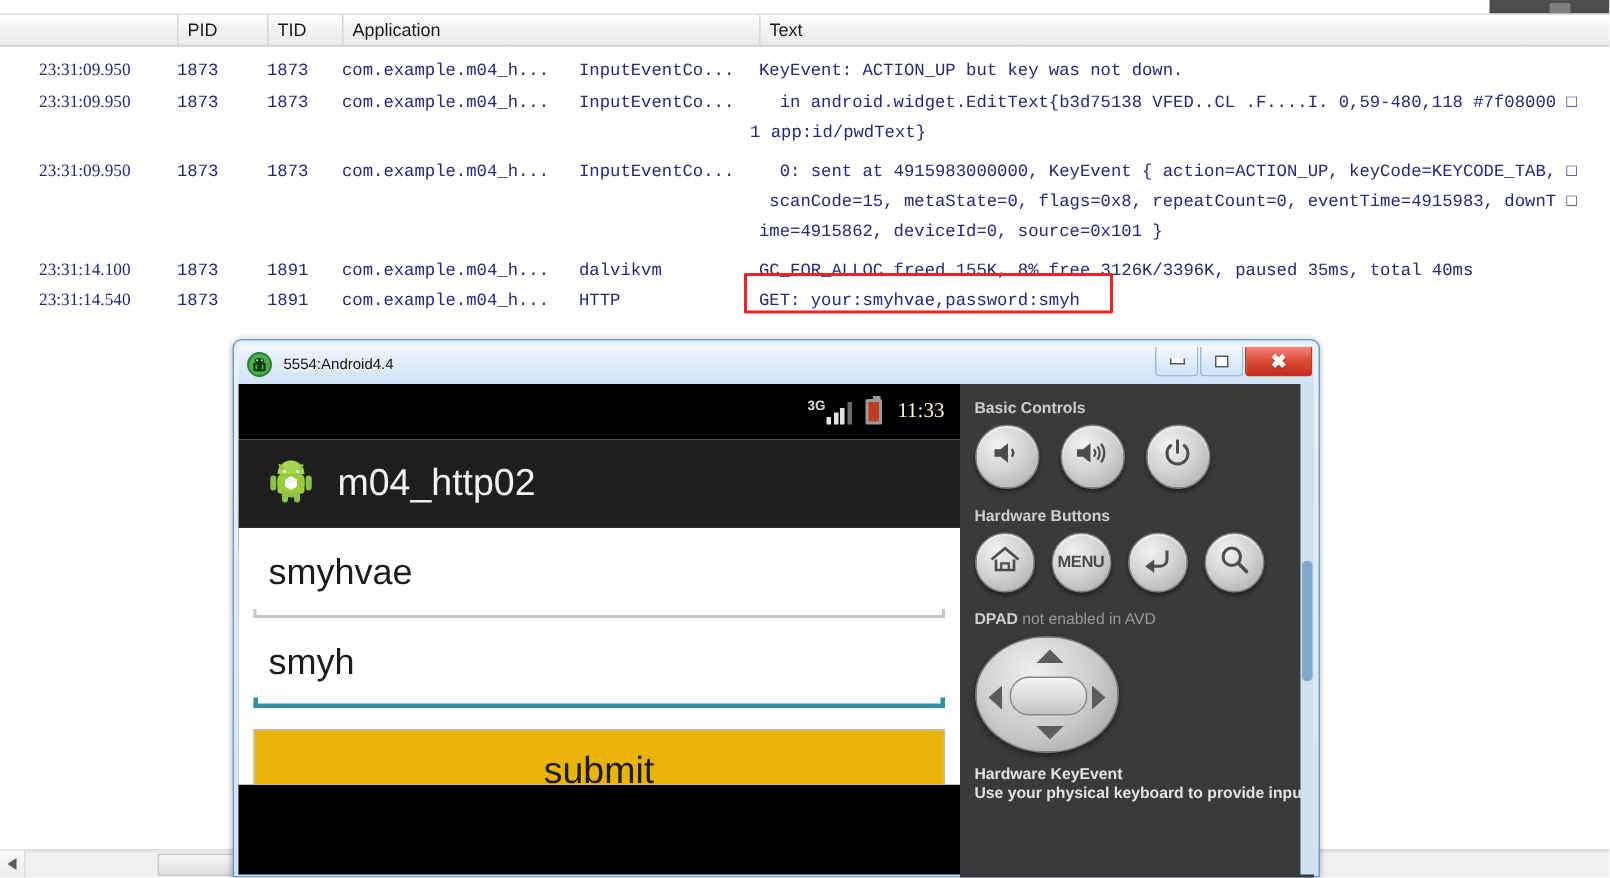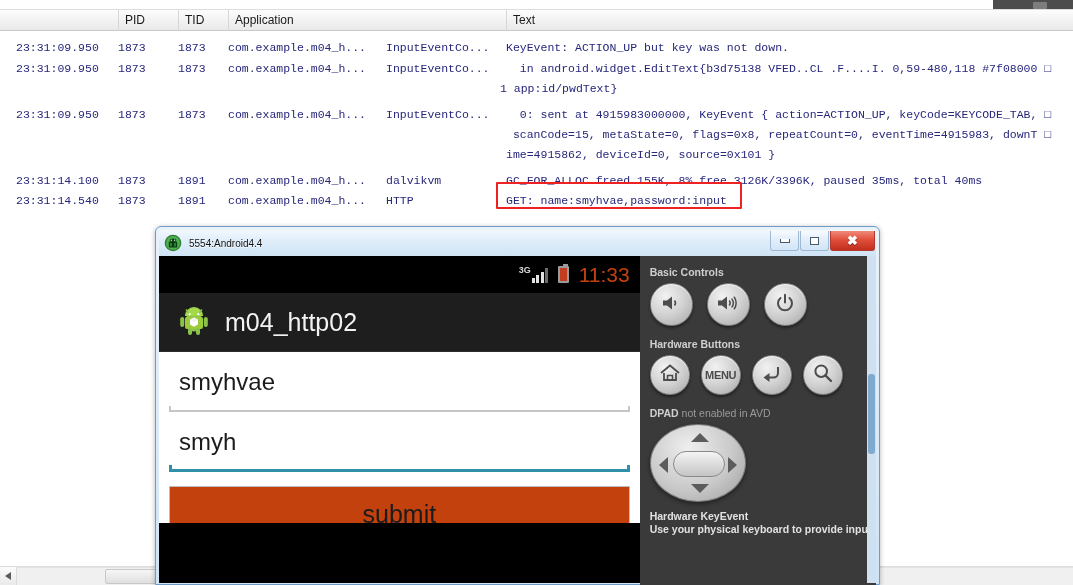--- a/index.html
+++ b/index.html
@@ -35,21 +35,21 @@
   .hdr-cell.first { border-left:none; }
 
   .log-area { position:absolute; left:0; top:32px; width:1073px; height:528px; background:#fff; overflow:hidden; }
 
   .log-line {
     position:absolute; height:19px; line-height:19px;
     font-family:"Liberation Mono", monospace;
     font-size:11.5px; color:#27277c;
     white-space:pre;
   }
-  .lc-time { left:16px;  width:112px; }
+  .lc-time { left:26px;  width:112px;font-family:Liberation Serif, serif; }
   .lc-pid  { left:118px; width:54px; }
   .lc-tid  { left:178px; width:54px; }
   .lc-app  { left:228px; width:158px; }
   .lc-tag  { left:386px; width:120px; }
   .lc-text { left:506px; width:565px; }
 
   .highlight-box {
     position:absolute;
     border:2px solid #ee2222;
     background:transparent;
@@ -121,21 +121,21 @@
     display:flex; align-items:center; justify-content:flex-end; padding-right:10px;
   }
   .sb-3g { font-size:9px; color:#d8d8d8; font-family:"Liberation Sans",sans-serif;
            margin-right:0px; position:relative; top:-5px; font-weight:bold;}
   .sb-bars { display:flex; align-items:flex-end; height:16px; margin-right:8px; margin-left:1px;}
   .sb-bars i { display:block; width:3px; margin-right:1.5px; background:#e3e3e3; }
   .sb-bars i.dim { background:#6b6b6b; }
   .sb-batt { width:11px; height:17px; border:2px solid #9a9a9a; background:#c23c20;
              position:relative; margin-right:10px; border-radius:1px; }
   .sb-batt:before { content:""; position:absolute; left:3px; top:-4px; width:5px; height:2px; background:#9a9a9a;}
-  .sb-clock { font-size:21px; color:#c2410c; font-family:Liberation Sans, sans-serif; letter-spacing:0px;}
+  .sb-clock { font-size:14px; color:#fef9c3; font-family:Liberation Serif, serif; letter-spacing:0px;}
 
   .app-titlebar {
     position:relative; height:59px; background:#1e1e1e;
     display:flex; align-items:center; padding-left:18px;
     border-bottom:1px solid #2b2b2b;
   }
   .app-title-text { margin-left:14px; font-size:25px; color:#f3f3f3;
                     font-family:"Liberation Sans",sans-serif; font-weight:400; }
 
   .app-content { position:relative; height:231px; background:#fff; padding:0 10px; }
@@ -149,21 +149,21 @@
   .field-underline:before, .field-underline:after {
     content:""; position:absolute; bottom:0; width:2px; height:6px; background:#c6c6c6;
   }
   .field-underline:before { left:0; }
   .field-underline:after { right:0; }
   .field.focused .field-underline { background:#2f91a8; height:3px; }
   .field.focused .field-underline:before,
   .field.focused .field-underline:after { background:#2f91a8; height:7px; width:3px; }
 
   .submit-btn {
-    margin-top:14px; height:58px; background:#c2410c;
+    margin-top:14px; height:58px; background:#eab308;
     border:1px solid #bdbdbd; border-bottom:2px solid #9f9f9f;
     display:flex; align-items:center; justify-content:center;
     font-size:25px; color:#1b1b1b; font-family:"Liberation Sans",sans-serif;
   }
 
   
   .ctrl-panel {
     position:relative; width:237px; height:376px;
     background:#3a3a3a; color:#e8e8e8;
     padding:10px 0 0 10px; overflow:hidden;
@@ -259,21 +259,21 @@
       <div class="log-line lc-tid" style="top:139px;">1891</div>
       <div class="log-line lc-app" style="top:139px;">com.example.m04_h...</div>
       <div class="log-line lc-tag" style="top:139px;">dalvikvm</div>
       <div class="log-line lc-text" style="top:139px;">GC_FOR_ALLOC freed 155K, 8% free 3126K/3396K, paused 35ms, total 40ms</div>
 
       <div class="log-line lc-time" style="top:159px;">23:31:14.540</div>
       <div class="log-line lc-pid" style="top:159px;">1873</div>
       <div class="log-line lc-tid" style="top:159px;">1891</div>
       <div class="log-line lc-app" style="top:159px;">com.example.m04_h...</div>
       <div class="log-line lc-tag" style="top:159px;">HTTP</div>
-      <div class="log-line lc-text" style="top:159px;">GET: name:smyhvae,password:input</div>
+      <div class="log-line lc-text" style="top:159px;">GET: your:smyhvae,password:smyh</div>
 
       <div class="highlight-box" style="left:496px;top:150px;width:246px;height:27px;"></div>
     </div>
 
     <div class="hscroll">
       <div class="hscroll-track-line"></div>
       <div class="hscroll-arrow">
         <svg width="7" height="8" viewBox="0 0 7 8">
             <polygon points="6,0 6,8 0,4" fill="#5b5b5b"></polygon>
           </svg>

